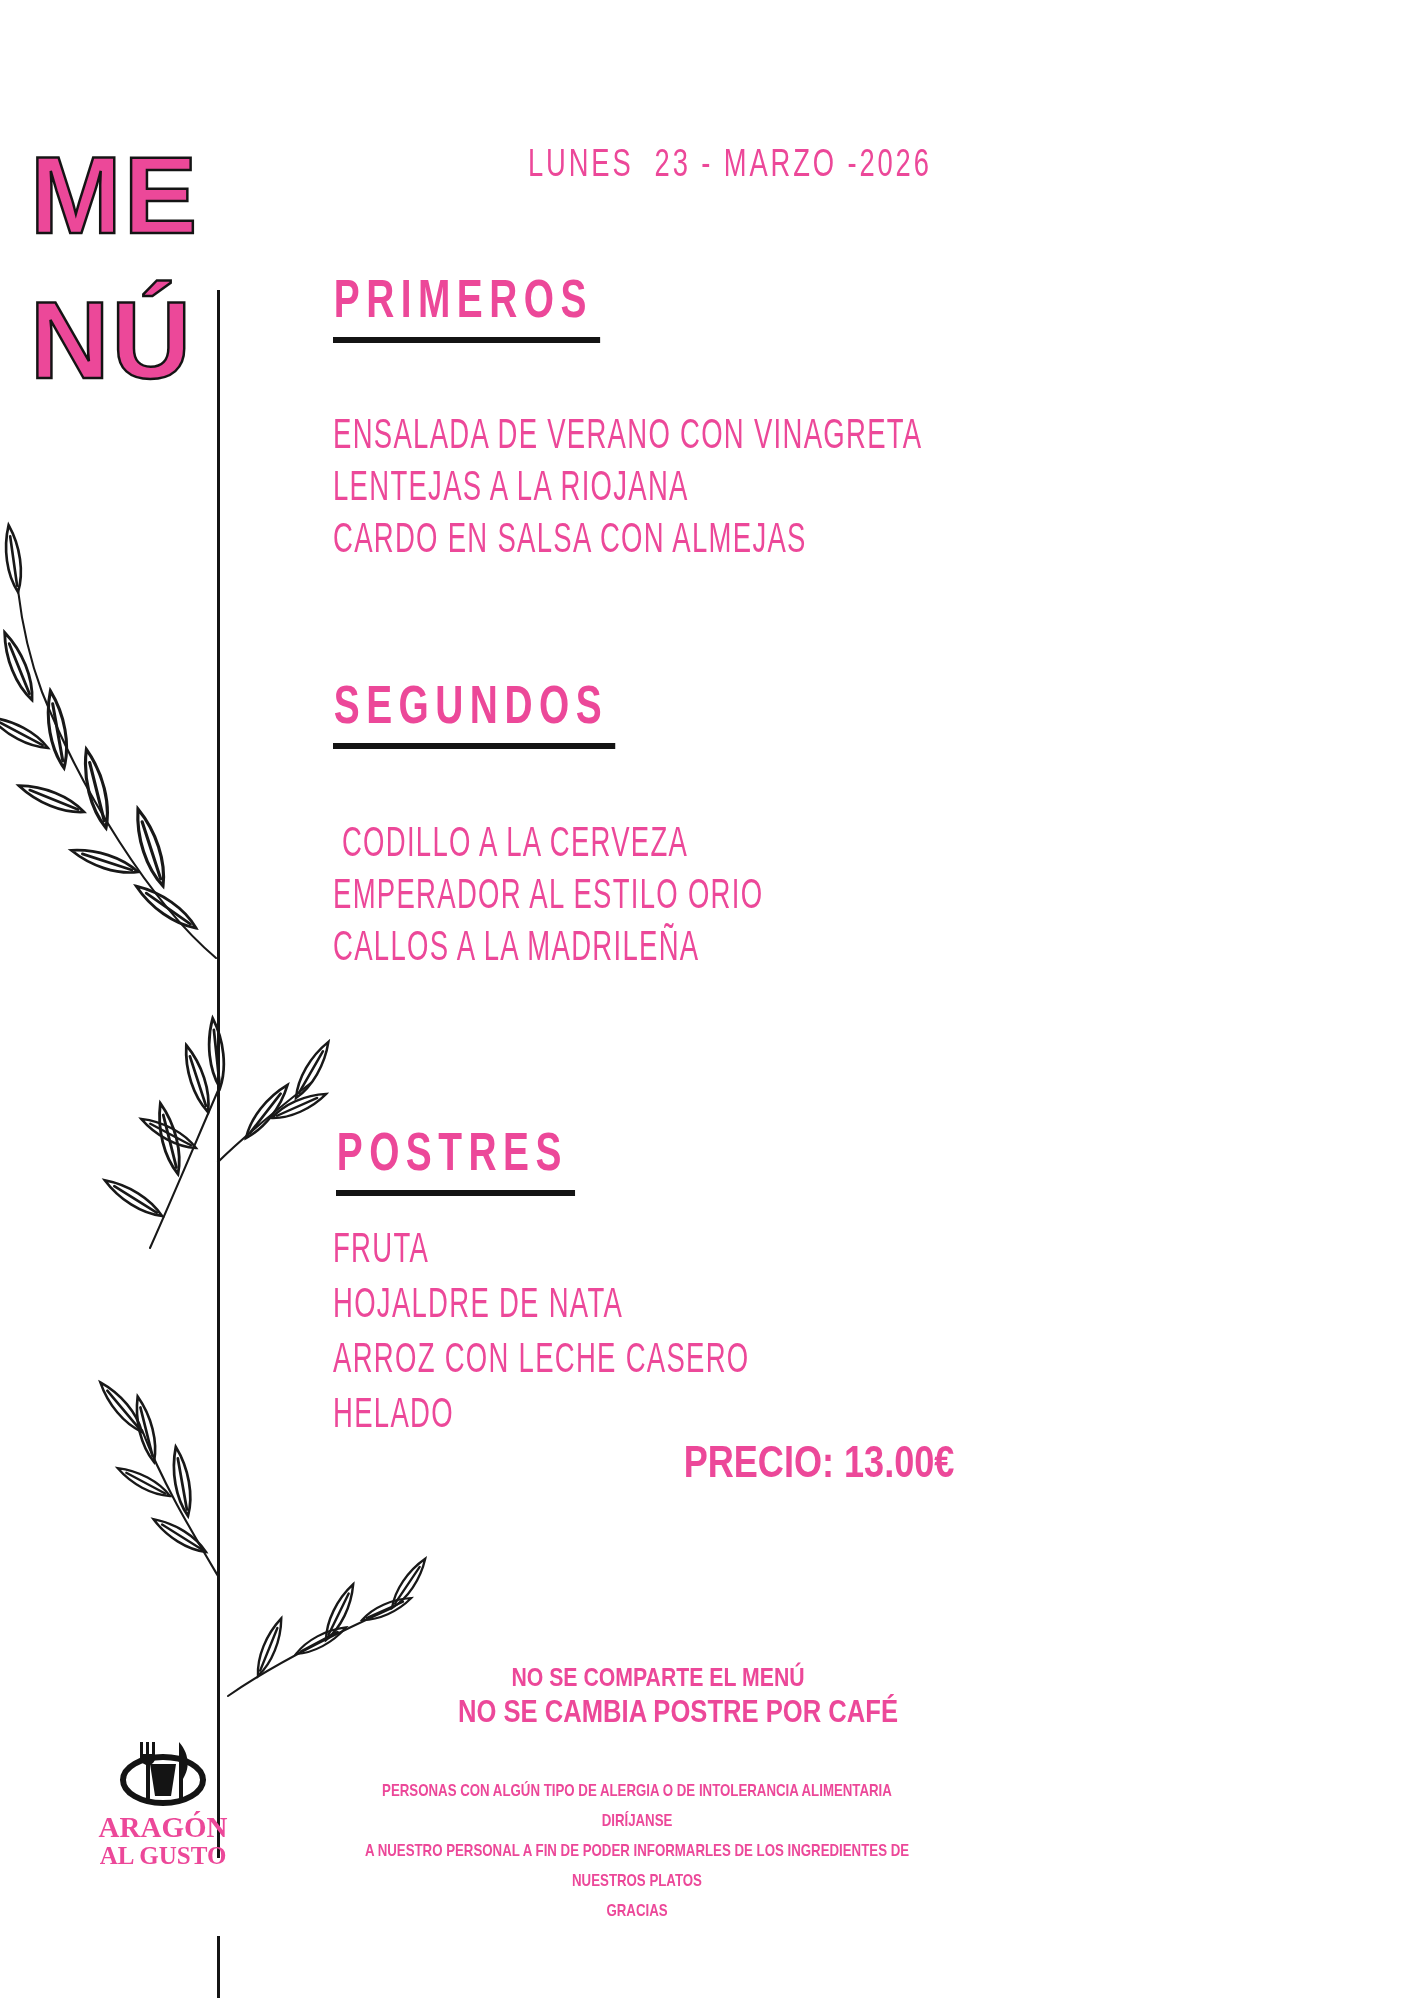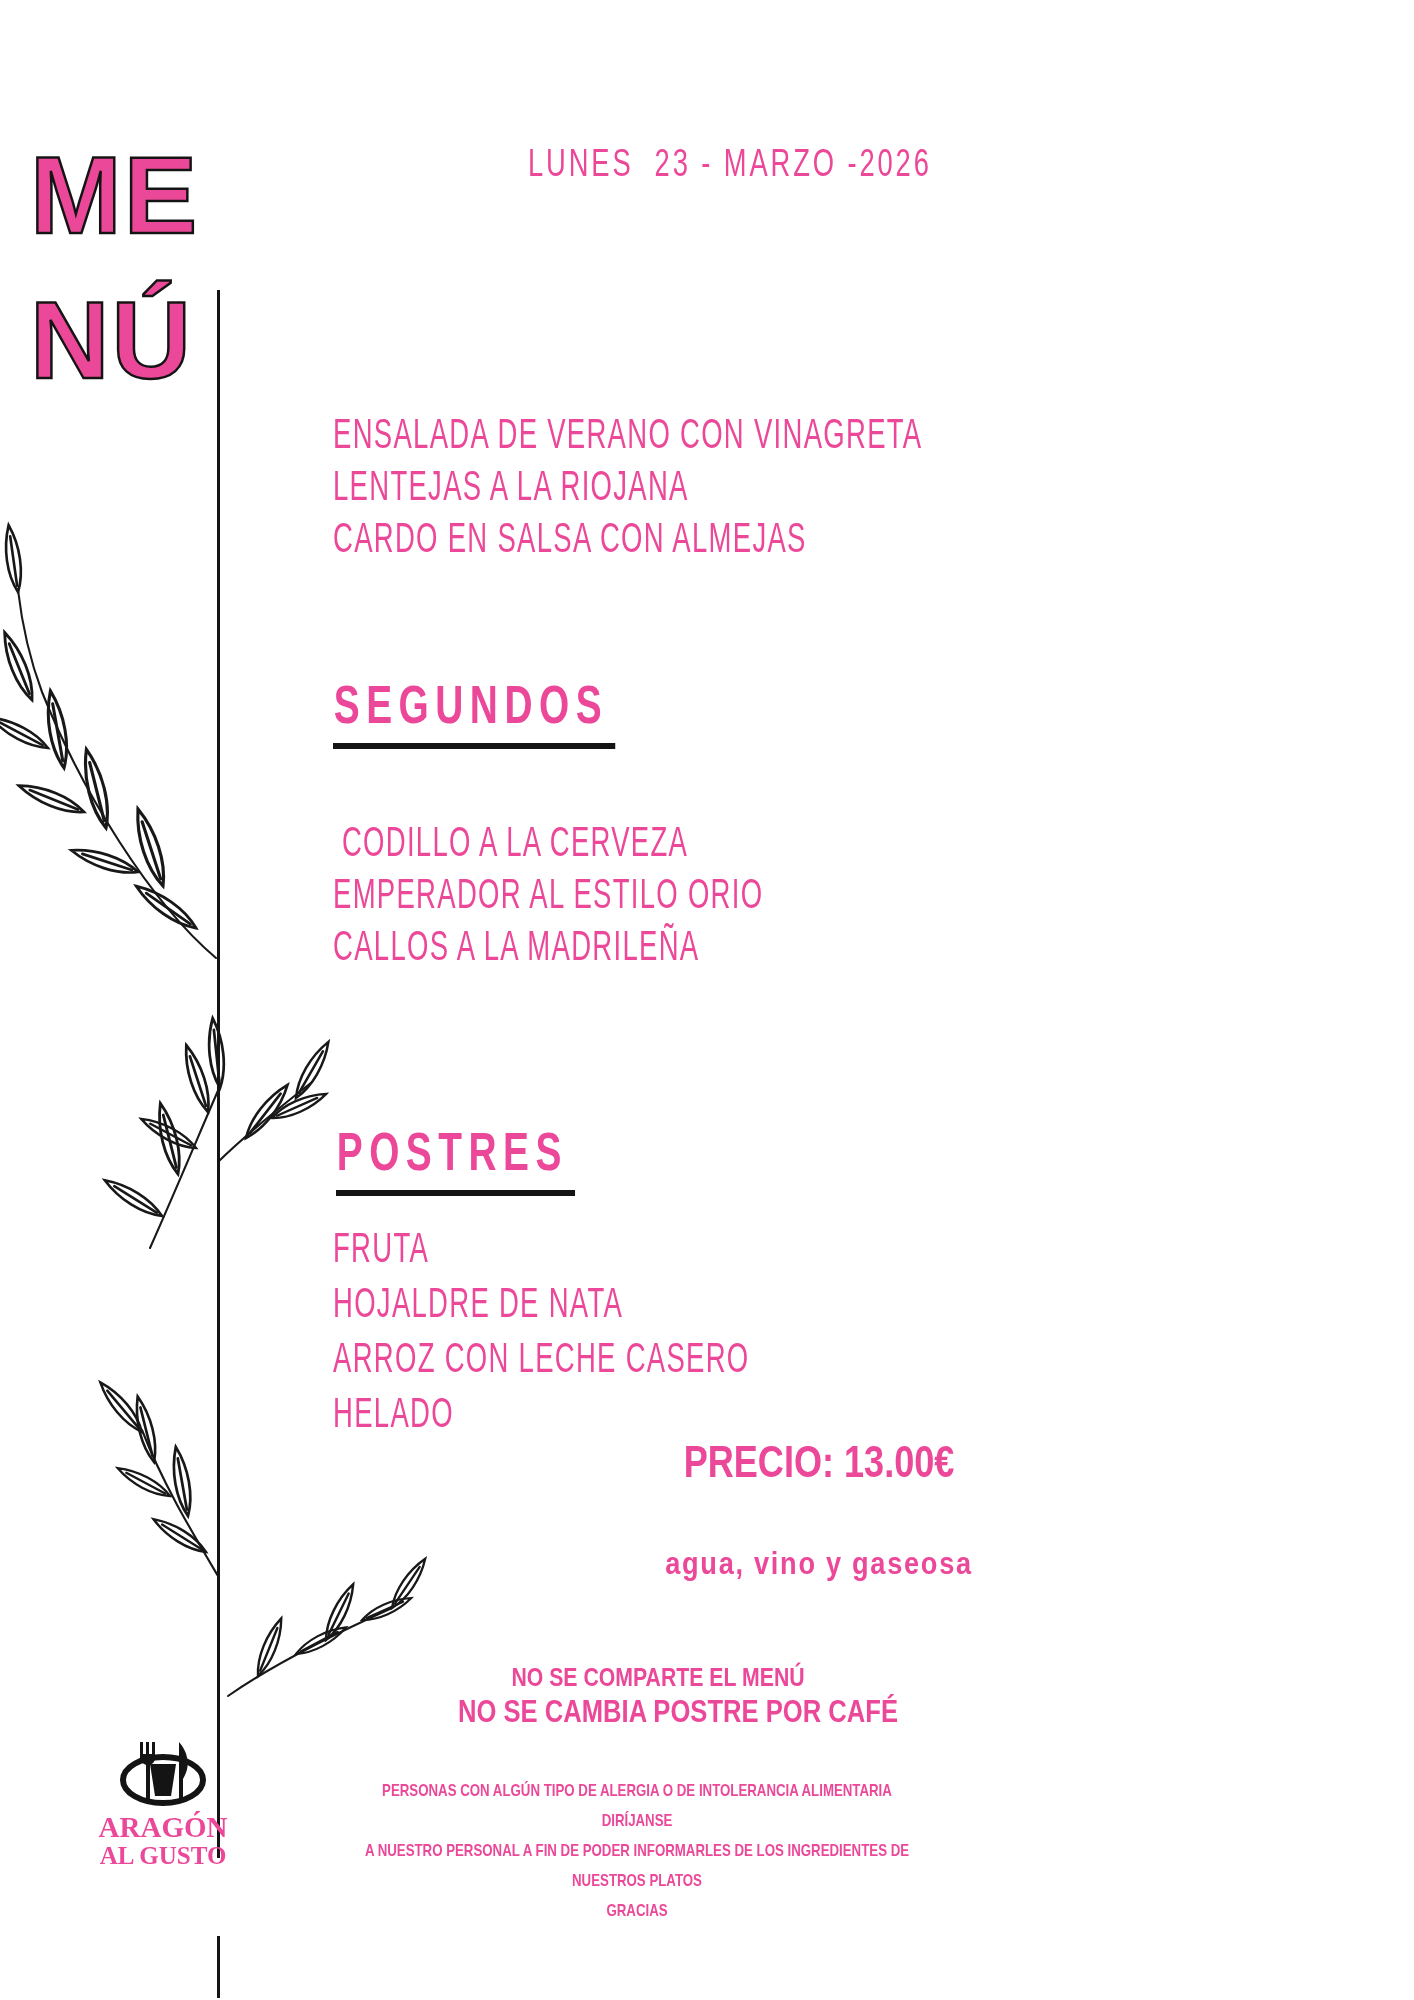--- a/index.html
+++ b/index.html
@@ -98,20 +98,23 @@
   <div class="abs menu-title" style="top:140px;">ME</div>
   <div class="abs menu-title" style="top:285px;">NÚ</div>
 
   <div class="abs vline" style="top:290px; height:1568px;"></div>
   <div class="abs vline" style="top:1936px; height:62px;"></div>
 
   <div class="abs date-line">
     <span class="cx" style="transform:scaleX(0.72);">LUNES  23 - MARZO -2026</span>
   </div>
 
+  <div class="abs" style="left:333px; top:271px;">
+    <span class="cx section-heading" style="transform:scaleX(0.72);">PRIMEROS</span>
+  </div>
   <div class="abs items" style="left:333px; top:407px;">
     <div class="menu-item"><span class="cx" style="transform:scaleX(0.64);">ENSALADA DE VERANO CON VINAGRETA</span></div>
     <div class="menu-item"><span class="cx" style="transform:scaleX(0.64);">LENTEJAS A LA RIOJANA</span></div>
     <div class="menu-item"><span class="cx" style="transform:scaleX(0.64);">CARDO EN SALSA CON ALMEJAS</span></div>
   </div>
 
   <div class="abs" style="left:333px; top:677px;">
     <span class="cx section-heading" style="transform:scaleX(0.72);">SEGUNDOS</span>
   </div>
   <div class="abs items" style="left:333px; top:815px;">
@@ -125,23 +128,20 @@
   </div>
   <div class="abs items items-postres" style="left:333px; top:1220px;">
     <div class="menu-item"><span class="cx" style="transform:scaleX(0.64);">FRUTA</span></div>
     <div class="menu-item"><span class="cx" style="transform:scaleX(0.64);">HOJALDRE DE NATA</span></div>
     <div class="menu-item"><span class="cx" style="transform:scaleX(0.64);">ARROZ CON LECHE CASERO</span></div>
     <div class="menu-item"><span class="cx" style="transform:scaleX(0.64);">HELADO</span></div>
   </div>
 
   <div class="abs center-col" style="left:569px; top:1437px; width:500px;">
     <span class="cx-c price-main" style="transform:scaleX(0.82);">PRECIO: 13.00€</span>
-  </div>
-  <div class="abs center-col" style="left:569px; top:1545px; width:500px;">
-    <span class="cx-c price-drinks" style="transform:scaleX(0.85);">agua, vino y gaseosa</span>
   </div>
 
   <div class="abs center-col" style="left:408px; top:1663px; width:500px;">
     <span class="cx-c note-small" style="transform:scaleX(0.85);">NO SE COMPARTE EL MENÚ</span>
   </div>
   <div class="abs center-col" style="left:408px; top:1693px; width:500px;">
     <span class="cx-c note-big" style="transform:scaleX(0.80);">NO SE CAMBIA POSTRE POR CAFÉ</span>
   </div>
 
   <div class="abs center-col allergy" style="left:287px; top:1776px; width:700px;">

